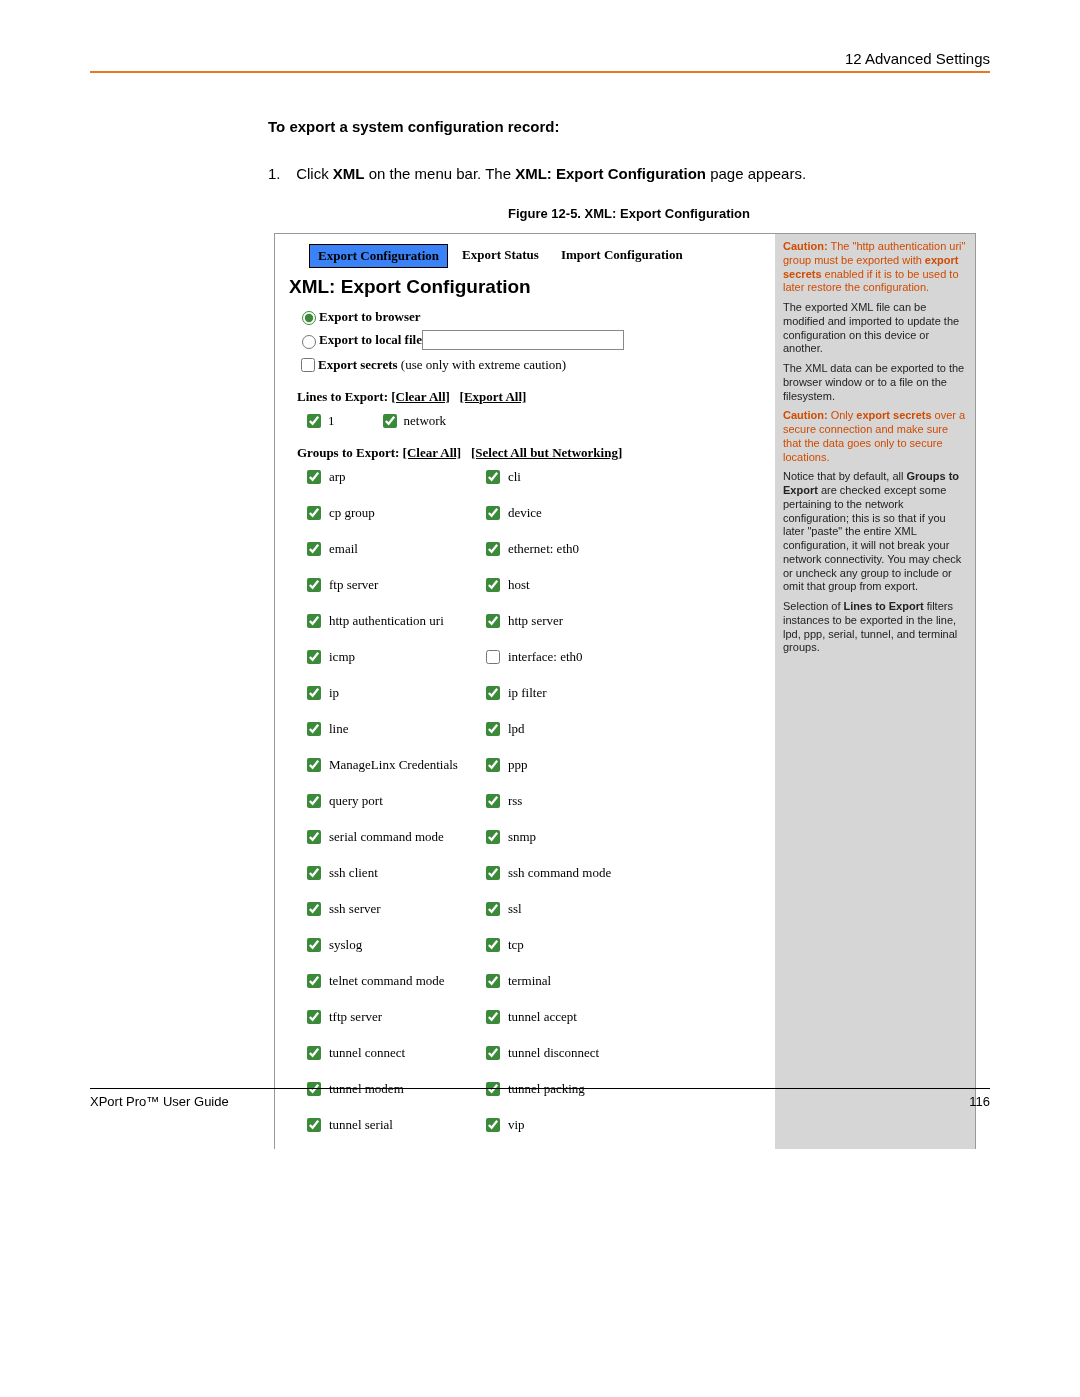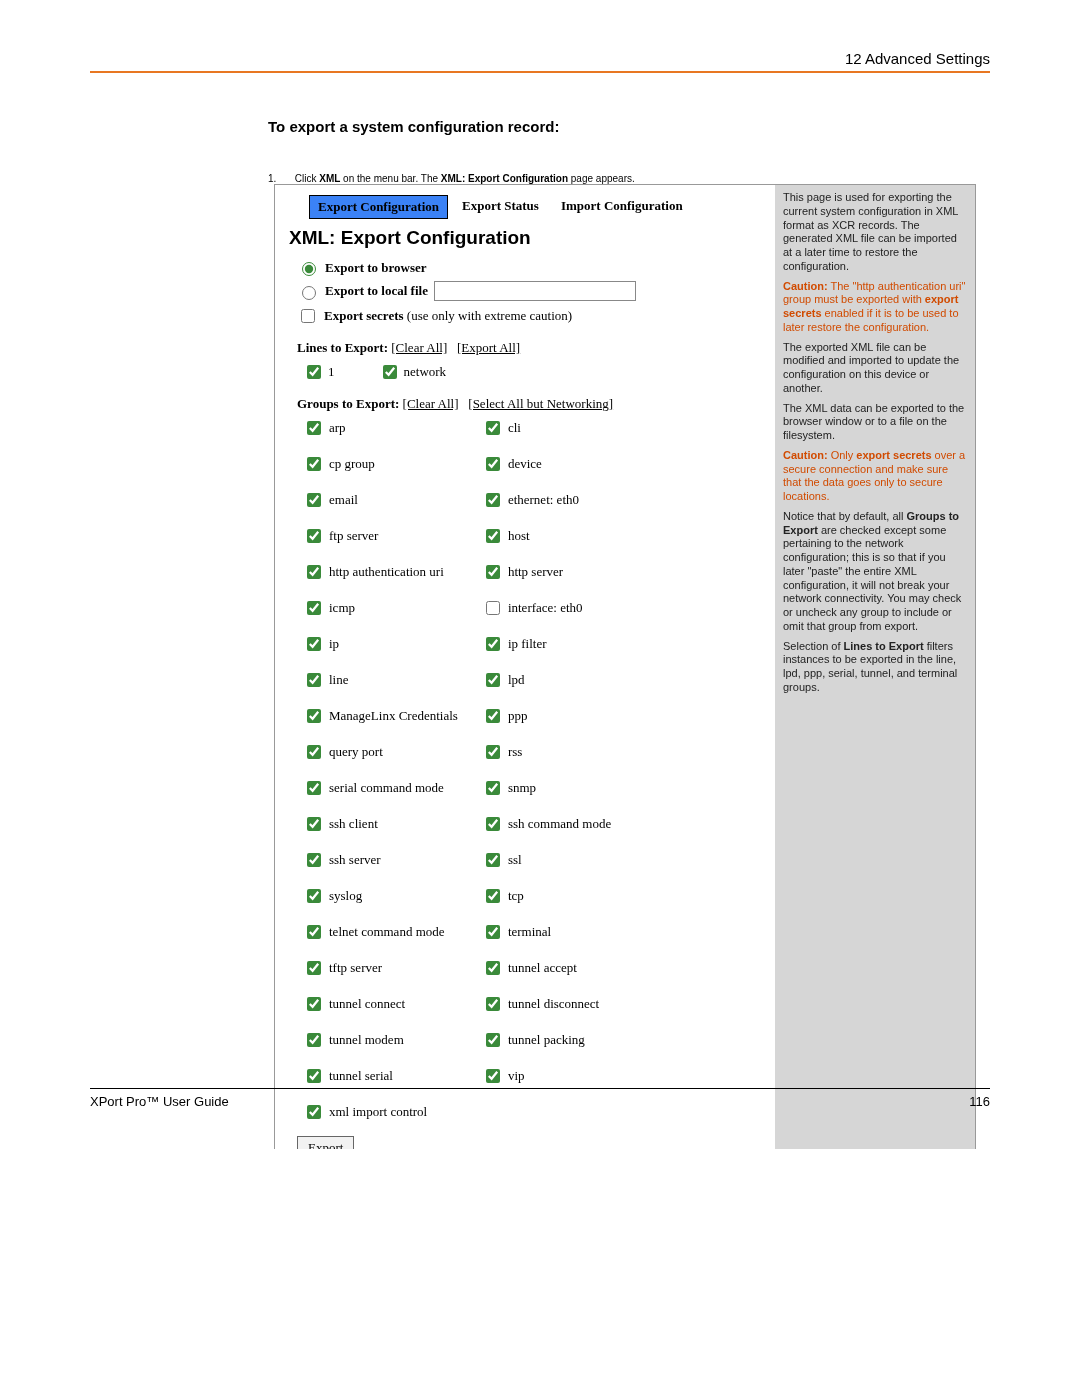--- a/index.html
+++ b/index.html
@@ -24,22 +24,22 @@
   }
   .content {
     margin-left: 178px;
     margin-top: 45px;
   }
   .section-head {
     font-weight: bold;
     font-size: 15px;
   }
   .step-line {
-    font-size: 10px;
-    margin-top: 38px;
+    font-size: 15px;
+    margin-top: 30px;
   }
   .step-num {
     display: inline-block;
     width: 24px;
   }
   .bold { font-weight: bold; }
   .fig-caption {
     text-align: center;
     font-weight: bold;
     font-size: 13px;
@@ -73,21 +73,20 @@
   .tab.active { border: 1px solid #000; background: #3b82f6; text-align: right; }
   .panel-title {
     font-family: Arial, sans-serif;
     font-size: 19px;
     font-weight: bold;
     margin: 6px 0 10px 0;
   }
   .form-row {
     display: flex;
     align-items: center;
-    gap: 6px;
     margin: 5px 0 5px 8px;
     font-family: "Times New Roman", serif;
     font-size: 13px;
   }
   .form-row .lbl { font-weight: bold; }
   .form-row .paren { font-weight: normal; }
   .text-input {
     border: 1px solid #888;
     height: 18px;
     width: 200px;
@@ -99,21 +98,21 @@
   input[type="checkbox"].grey { accent-color: #888; }
   .actions-row {
     font-family: "Times New Roman", serif;
     font-size: 13px;
     font-weight: bold;
     margin: 14px 0 6px 8px;
   }
   .action-link {
     text-decoration: underline;
     cursor: pointer;
-    font-weight: normal;
+    font-weight: bold;
   }
   .lines-row {
     display: flex;
     gap: 44px;
     margin-left: 14px;
     margin-top: 4px;
     font-family: "Times New Roman", serif;
     font-size: 13px;
   }
   .lines-row .item { display: flex; align-items: center; gap: 4px; }
@@ -171,20 +170,21 @@
   <div class="header-title">12 Advanced Settings</div>
 
   <div class="content">
     <div class="section-head">To export a system configuration record:</div>
 
     <div class="step-line">
       <span class="step-num">1.</span>
       <span>Click </span><span class="bold">XML</span><span> on the menu bar. The </span><span class="bold">XML: Export Configuration</span><span> page appears.</span>
     </div>
 
+    <div class="fig-caption">Figure 12-5. XML: Export Configuration</div>
 
     <div class="shot-frame">
       <div class="shot-left">
         <div class="tabs">
           <div class="tab active">Export Configuration</div>
           <div class="tab">Export Status</div>
           <div class="tab">Import Configuration</div>
         </div>
 
         <div class="panel-title">XML: Export Configuration</div>
@@ -387,21 +387,20 @@
                 <input type="checkbox" checked="" style="">
                 <span>vip</span>
               </div>
             </div>
         </div>
 
         <button class="export-btn">Export</button>
       </div>
 
       <div class="shot-right">
-        <p>This page is used for exporting the current system configuration in XML format as XCR records. The generated XML file can be imported at a later time to restore the configuration.</p>
         <p class="caution">
           <span class="cb">Caution:</span><span> The "http authentication uri" group must be exported with </span><span class="cb">export secrets</span><span> enabled if it is to be used to later restore the configuration.</span>
         </p>
         <p>The exported XML file can be modified and imported to update the configuration on this device or another.</p>
         <p>The XML data can be exported to the browser window or to a file on the filesystem.</p>
         <p class="caution">
           <span class="cb">Caution:</span><span> Only </span><span class="cb">export secrets</span><span> over a secure connection and make sure that the data goes only to secure locations.</span>
         </p>
         <p>
           <span>Notice that by default, all </span><b>Groups to Export</b><span> are checked except some pertaining to the network configuration; this is so that if you later "paste" the entire XML configuration, it will not break your network connectivity. You may check or uncheck any group to include or omit that group from export.</span>

